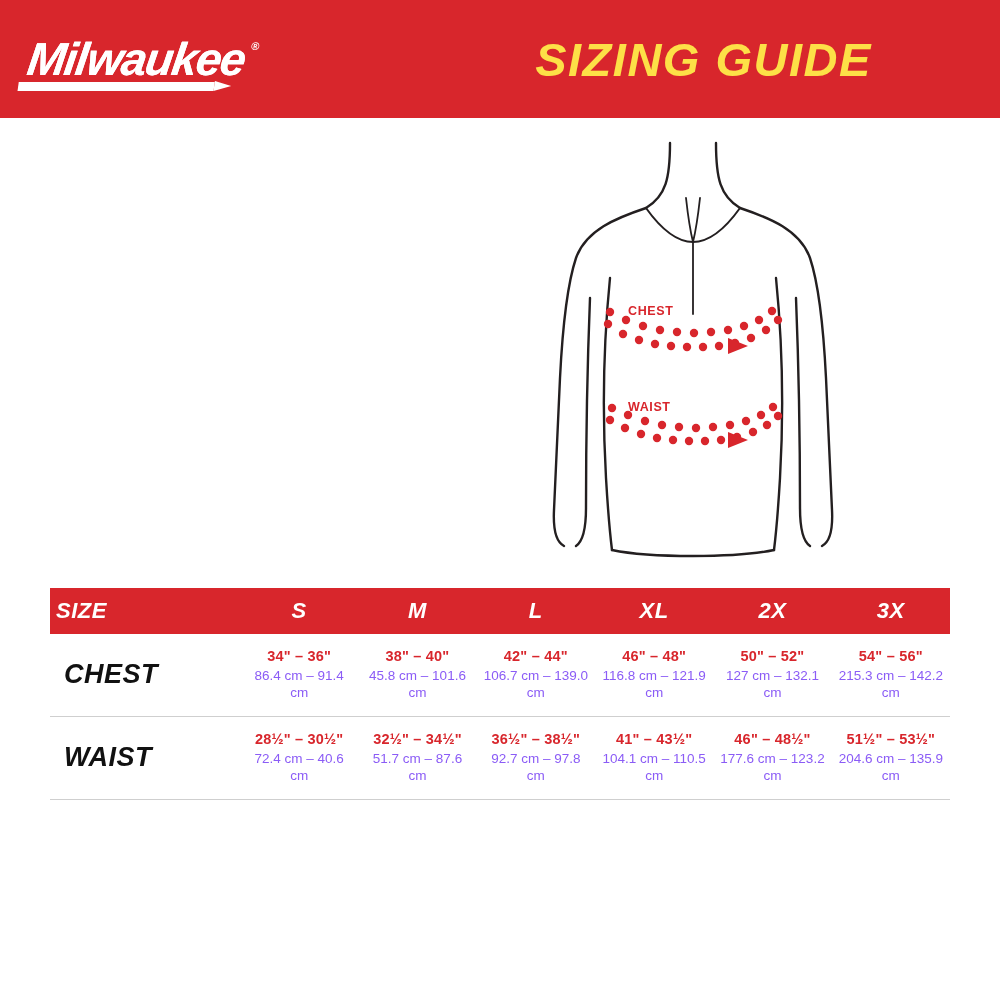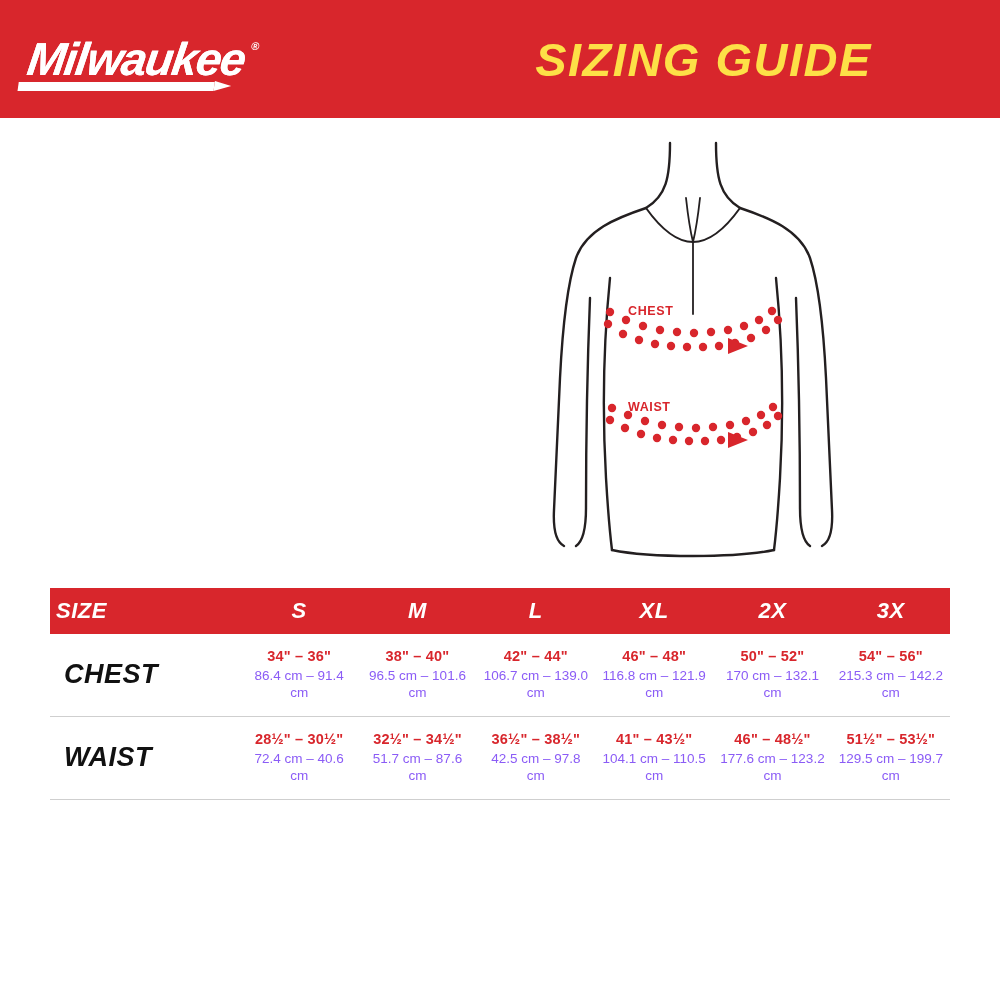--- a/index.html
+++ b/index.html
@@ -225,63 +225,63 @@
       </thead>
       <tbody>
         <tr>
           <td class="rowlabel">CHEST</td>
           <td>
             <div class="inch">34" – 36"</div>
             <div class="cm">86.4 cm – 91.4 cm</div>
           </td>
           <td>
             <div class="inch">38" – 40"</div>
-            <div class="cm">96.5 cm – 101.6 cm</div>
+            <div class="cm">45.8 cm – 101.6 cm</div>
           </td>
           <td>
             <div class="inch">42" – 44"</div>
             <div class="cm">106.7 cm – 139.0 cm</div>
           </td>
           <td>
             <div class="inch">46" – 48"</div>
             <div class="cm">116.8 cm – 121.9 cm</div>
           </td>
           <td>
             <div class="inch">50" – 52"</div>
-            <div class="cm">170 cm –  132.1 cm</div>
+            <div class="cm">127 cm –  132.1 cm</div>
           </td>
           <td>
             <div class="inch">54" – 56"</div>
             <div class="cm">215.3 cm – 142.2 cm</div>
           </td>
         </tr>
         <tr>
           <td class="rowlabel">WAIST</td>
           <td>
             <div class="inch">28½" – 30½"</div>
             <div class="cm">72.4 cm – 40.6 cm</div>
           </td>
           <td>
             <div class="inch">32½" – 34½"</div>
             <div class="cm">51.7 cm – 87.6 cm</div>
           </td>
           <td>
             <div class="inch">36½" – 38½"</div>
-            <div class="cm">42.5 cm – 97.8 cm</div>
+            <div class="cm">92.7 cm – 97.8 cm</div>
           </td>
           <td>
             <div class="inch">41" – 43½"</div>
             <div class="cm">104.1 cm – 110.5 cm</div>
           </td>
           <td>
             <div class="inch">46" – 48½"</div>
             <div class="cm">177.6 cm – 123.2 cm</div>
           </td>
           <td>
             <div class="inch">51½" – 53½"</div>
-            <div class="cm">129.5 cm – 199.7 cm</div>
+            <div class="cm">204.6 cm – 135.9 cm</div>
           </td>
         </tr>
       </tbody>
     </table>
   </div>
 
 </div>
 
 </body></html>

